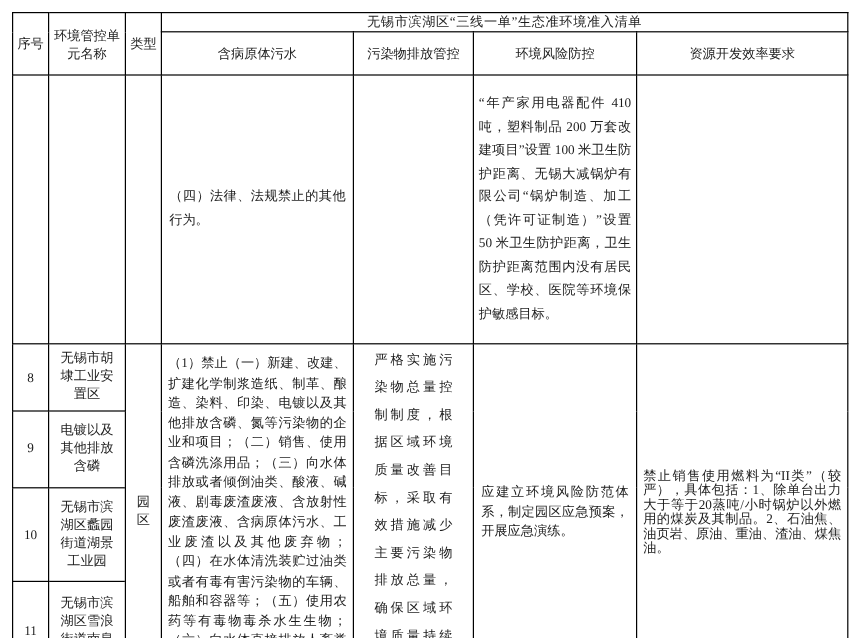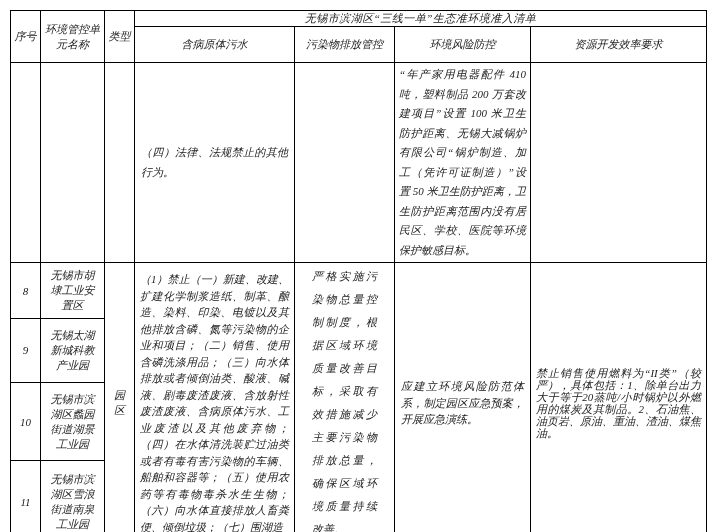--- a/index.html
+++ b/index.html
@@ -20,21 +20,20 @@
     width: 696px;
     border-collapse: collapse;
     table-layout: fixed;
   }
   table.doc td, table.doc th {
     border: 1px solid #000;
     font-weight: normal;
     font-size: 11px;
     vertical-align: middle;
     overflow: hidden;
-    font-style: italic;
   }
   th.hd {
     font-weight: bold;
     text-align: center;
     font-size: 11px;
     padding: 1px;
   }
   th.title-cell {
     font-weight: bold;
     text-align: center;
@@ -63,21 +62,21 @@
   }
   td.body-just-top {
     text-align: justify;
     vertical-align: top;
     padding: 2px 6px;
     line-height: 19.5px;
   }
   td.risk-cont {
     text-align: justify;
     vertical-align: top;
-    padding: 2px 4px;
+    padding: 14px 4px;
     line-height: 19.5px;
   }
   td.pollution-cell { text-align: justify; padding: 2px 17px; line-height: 23px; }
   td.risk-merged { text-align: justify; padding: 2px 6px; line-height: 16.5px; }
   td.resource-cell { text-align: justify; padding: 18px 5px; line-height: 12px; }
   #page-number {
     position: absolute;
     left: 0;
     width: 100%;
     top: 482px;
@@ -130,21 +129,21 @@
       <td class="idx">8</td>
       <td class="center-cell">无锡市胡埭工业安置区</td>
       <td class="center-cell" rowspan="4">园区</td>
       <td class="body-just" rowspan="4">（1）禁止（一）新建、改建、扩建化学制浆造纸、制革、酿造、染料、印染、电镀以及其他排放含磷、氮等污染物的企业和项目；（二）销售、使用含磷洗涤用品；（三）向水体排放或者倾倒油类、酸液、碱液、剧毒废渣废液、含放射性废渣废液、含病原体污水、工业废渣以及其他废弃物；（四）在水体清洗装贮过油类或者有毒有害污染物的车辆、船舶和容器等；（五）使用农药等有毒物毒杀水生生物；（六）向水体直接排放人畜粪便、倾倒垃圾；（七）围湖造</td>
       <td class="pollution-cell" rowspan="4">严格实施污染物总量控制制度，根据区域环境质量改善目标，采取有效措施减少主要污染物排放总量，确保区域环境质量持续改善。</td>
       <td class="risk-merged" rowspan="4">应建立环境风险防范体系，制定园区应急预案，开展应急演练。</td>
       <td class="resource-cell" rowspan="4">禁止销售使用燃料为“II类”（较严），具体包括：1、除单台出力大于等于20蒸吨/小时锅炉以外燃用的煤炭及其制品。2、石油焦、油页岩、原油、重油、渣油、煤焦油。</td>
     </tr>
     <tr class="r9">
       <td class="idx">9</td>
-      <td class="center-cell">无锡太湖新城科教产业园</td>
+      <td class="center-cell">电镀以及其他排放含磷</td>
     </tr>
     <tr class="r10">
       <td class="idx">10</td>
       <td class="center-cell">无锡市滨湖区蠡园街道湖景工业园</td>
     </tr>
     <tr class="r11">
       <td class="idx">11</td>
       <td class="center-cell">无锡市滨湖区雪浪街道南泉工业园</td>
     </tr>
   </tbody>

